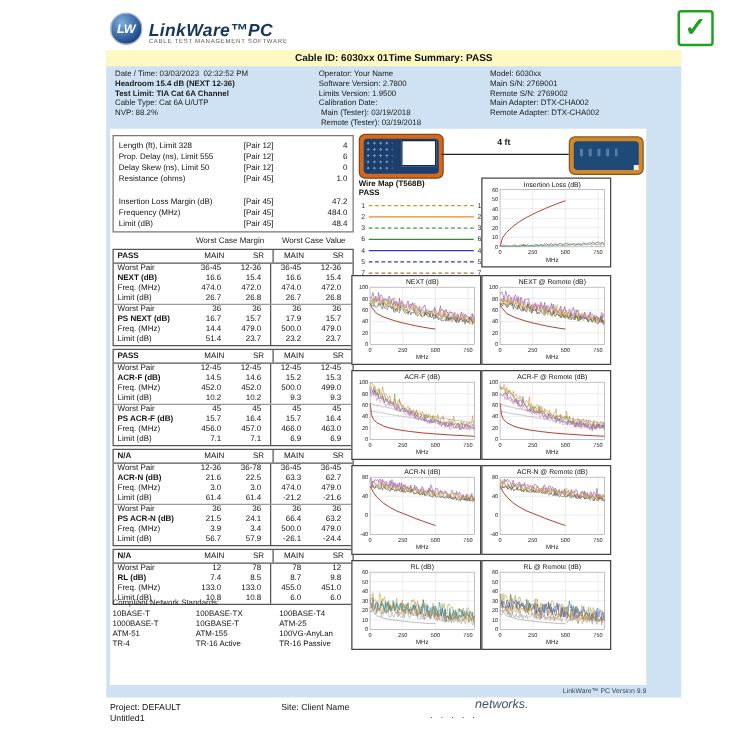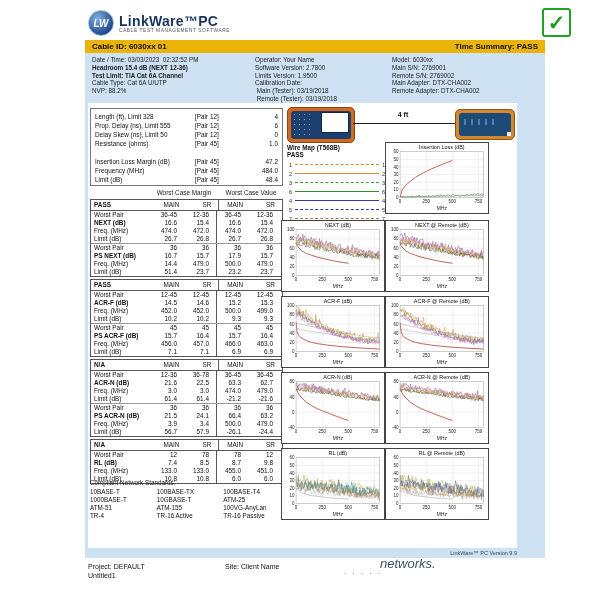--- a/index.html
+++ b/index.html
@@ -1,34 +1,34 @@
 <!DOCTYPE html>
 <html><head>
 <meta charset="utf-8">
 <style>
   html,body{margin:0;padding:0}
   body{width:600px;height:600px;position:relative;background:#fff;
        font-family:"Liberation Sans",sans-serif;overflow:hidden;color:#111}
 
   
-  .logo{position:absolute;left:88px;top:10px;display:flex;align-items:center;gap:5px}
+  .logo{position:absolute;left:88px;top:10px;display:flex;align-items:flex-end;gap:5px}
   .logo-badge{width:24px;height:24px;border-radius:50%;
     background:radial-gradient(circle at 35% 30%,#7db0e0,#1c4587 75%);
     color:#fff;font-weight:bold;font-style:italic;font-size:10px;
     display:flex;align-items:center;justify-content:center;border:1px solid #9fb6cc}
-  .logo-title{font-size:14px;font-weight:bold;color:#17365d;letter-spacing:.3px;line-height:14px}
+  .logo-title{font-size:14px;font-weight:bold;font-style:italic;color:#17365d;letter-spacing:.3px;line-height:14px}
   .logo-sub{font-size:4.8px;color:#555;letter-spacing:.6px}
   .check{position:absolute;left:542px;top:8px;width:25px;height:25px;border:2.5px solid #22a022;
     border-radius:3px;background:#fff;color:#1e9e1e;font-size:21px;font-weight:bold;
     display:flex;align-items:center;justify-content:center}
 
   
   .report{position:absolute;left:85px;top:40px;width:460px;height:518px;background:#cfe2f3}
-  .rh{position:absolute;left:0;top:0;width:100%;height:13px;background:#eab308;
-      display:flex;justify-content:space-between;align-items:center;padding:0 7px;box-sizing:border-box}
+  .rh{position:absolute;left:0;top:0;width:100%;height:13px;background:#fef9c3;
+      display:flex;justify-content:center;align-items:center;padding:0 7px;box-sizing:border-box}
   .rh span{font-size:8px;font-weight:bold}
   .info{position:absolute;left:0;top:13px;width:100%;height:50px}
   .icol{position:absolute;top:3px;font-size:6.3px;line-height:7.8px;color:#1a1a1a;white-space:pre}
   #info-col1{left:7px}#info-col2{left:170px}#info-col3{left:307px}
   .b{font-weight:bold}
   .content{position:absolute;left:3px;top:63px;width:429px;height:445px;background:#fff}
   .rfoot{position:absolute;left:0;top:508px;width:432px;height:10px;
          font-size:5.5px;color:#33475c;text-align:right;line-height:10px}
 
   
@@ -85,21 +85,21 @@
   #c-acrf{left:193px;top:193px}#c-acrfr{left:297px;top:193px}
   #c-acrn{left:193px;top:269px}#c-acrnr{left:297px;top:269px}
   #c-rl{left:193px;top:345px}#c-rlr{left:297px;top:345px}
 
   
   .pf-project{position:absolute;left:88px;top:563px;font-size:7px}
   .pf-file{position:absolute;left:88px;top:572px;font-size:7px}
   .pf-site{position:absolute;left:225px;top:563px;font-size:7px}
   .fluke{position:absolute;left:340px;top:558px;width:140px;color:#3f5265}
   .fluke-top{font-size:17px;font-weight:bold;font-style:italic;letter-spacing:2.5px;line-height:16px}
-  .fluke-bottom{font-size:13px;font-style:italic;margin-left:40px;line-height:12px}
+  .fluke-bottom{font-size:10px;font-style:italic;margin-left:40px;line-height:12px}
   .fluke-dots{font-size:8px;letter-spacing:2px;margin-left:4px;line-height:4px;color:#3f5265}
 </style>
 </head>
 <body>
 
 <div class="logo">
   <div class="logo-badge">LW</div>
   <div>
     <div class="logo-title">LinkWare™PC</div>
     <div class="logo-sub">CABLE TEST MANAGEMENT SOFTWARE</div>

